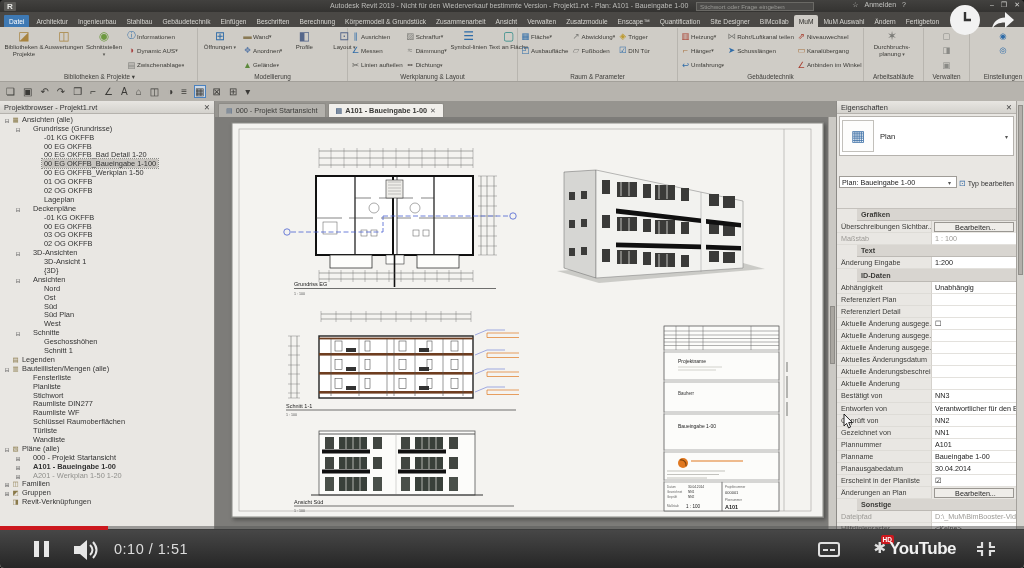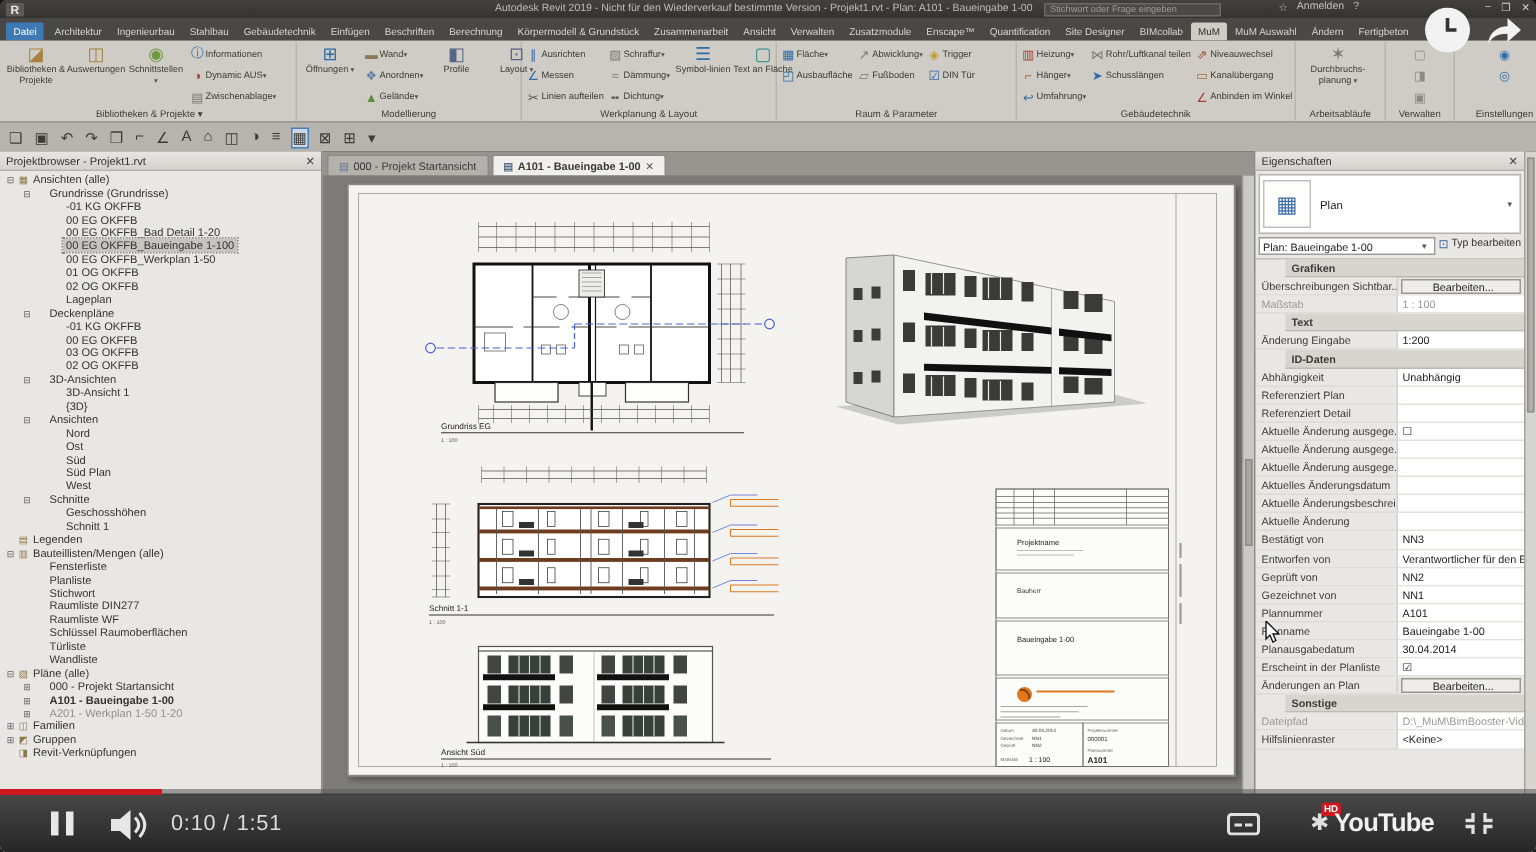--- a/index.html
+++ b/index.html
@@ -68,21 +68,21 @@
   svg text{font-family:"Liberation Sans",sans-serif;}
   .vsb{position:absolute;right:0;top:0;bottom:0;width:8px;background:#cbc9c4;border-left:1px solid #a5a29d;}
   .vsb .thumb{position:absolute;left:1px;right:1px;top:42%;height:58px;background:#a9a6a0;border:1px solid #8d8b86;}
   
   .props{flex:0 0 180px;background:#e9e7e3;border-left:1px solid #8d8b87;display:flex;flex-direction:column;overflow:hidden;}
   .typesel{height:40px;background:#fff;border:1px solid #b5b2ad;margin:2px 2px 0;display:flex;align-items:center;gap:6px;padding:2px;}
   .typethumb{width:32px;height:32px;background:#fdfdfc;border:1px solid #c2c0bb;display:flex;align-items:center;
              justify-content:center;font-size:15px;color:#3a6ea5;}
   .typelbl{font-size:7.6px;color:#222;flex:1;}
   .dd{font-size:6px;color:#555;padding-right:3px;}
-  .combo-row{display:flex;align-items:flex-start;gap:2px;margin:2px 2px;}
+  .combo-row{display:flex;align-items:flex-end;gap:2px;margin:20px 2px;}
   .combo{flex:1;height:12px;background:#fff;border:1px solid #9f9c97;font-size:7.2px;color:#222;display:flex;
          align-items:center;justify-content:space-between;padding:0 2px;white-space:nowrap;overflow:hidden;}
   .edit-type{display:flex;align-items:center;gap:2px;font-size:7px;color:#333;white-space:nowrap;}
   .eticon{color:#3a6ea5;font-size:8px;}
   .prows{flex:1;overflow:hidden;border-top:1px solid #c4c1bc;}
   .prow{display:grid;grid-template-columns:95px 1fr;height:12.1px;font-size:7.2px;color:#3b3b38;}
   .plab{background:#e9e7e3;border-right:1px solid #d4d1cc;border-bottom:1px solid #dedcd7;display:flex;align-items:center;
         padding-left:4px;white-space:nowrap;overflow:hidden;}
   .pval{background:#fff;border-bottom:1px solid #e3e1dd;display:flex;align-items:center;padding-left:3px;
         white-space:nowrap;overflow:hidden;color:#222;}

